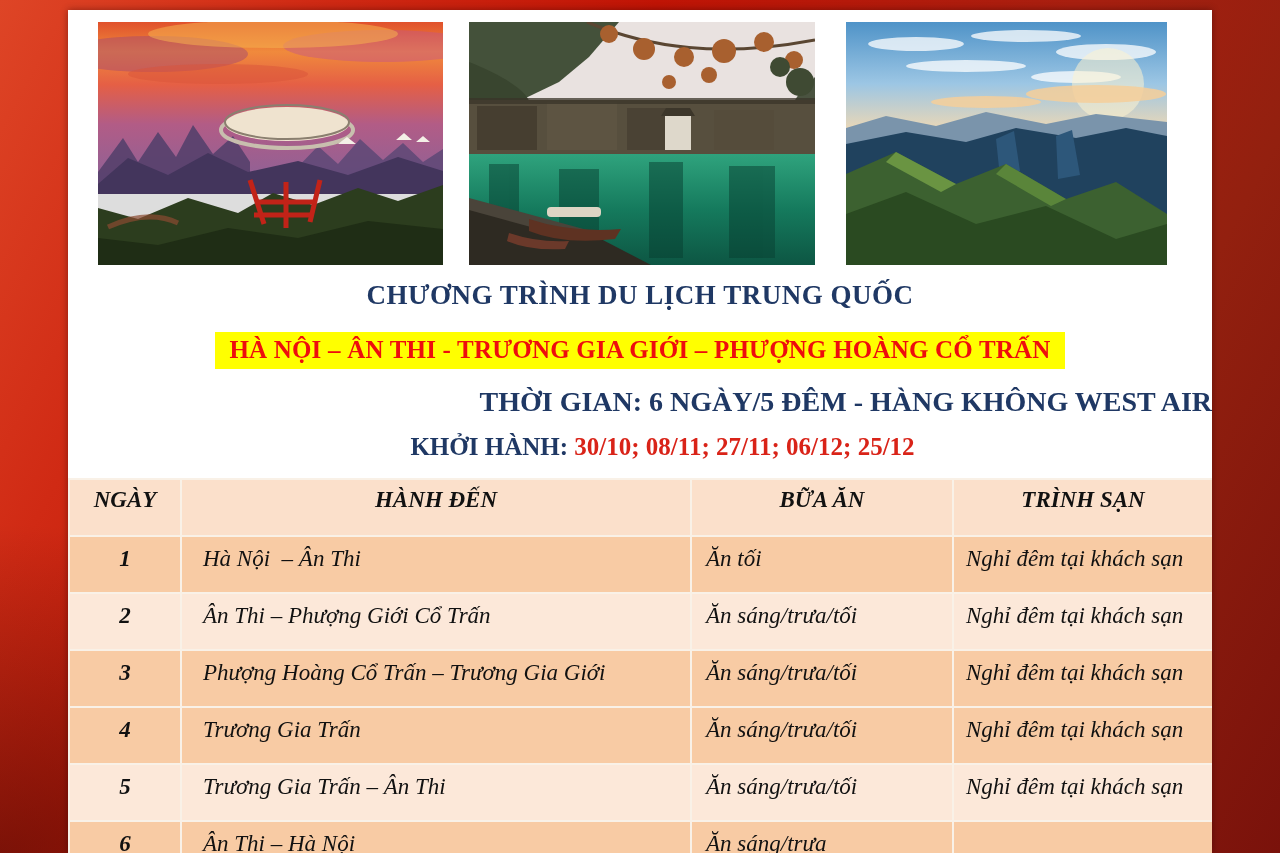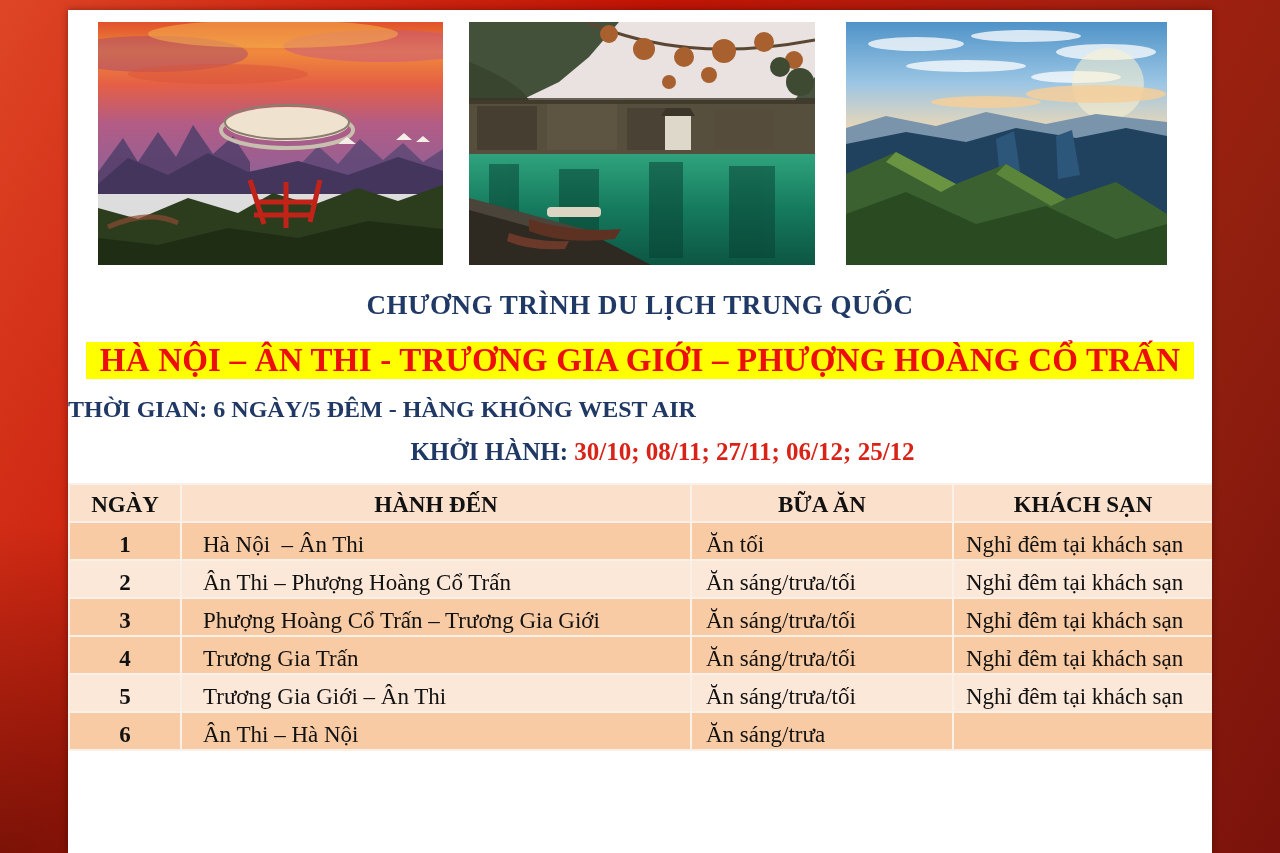--- a/index.html
+++ b/index.html
@@ -34,43 +34,43 @@
     margin: 12px 0 0 30px;
     height: 243px;
   }
   .photo { height: 243px; overflow: hidden; background:#ddd; }
   .photo svg { display:block; width:100%; height:100%; }
   .photo-1 { width: 345px; margin-right: 26px; }
   .photo-2 { width: 346px; margin-right: 31px; }
   .photo-3 { width: 321px; }
 
   .program-title {
-    margin-top: 25px;
+    margin-top: 15px;
     text-align: center;
     font-weight: bold;
     font-size: 27px;
     letter-spacing: .5px;
     color: var(--title-blue, #1f3864);
   }
   .route-row { text-align: center; margin-top: 21px; }
   .route-banner {
     display: inline-block;
     background: var(--highlight-yellow, #ffff00);
     color: var(--route-red, #ee0d0d);
     font-weight: bold;
-    font-size: 33px;
+    font-size: 25px;
     line-height: 36px;
     padding: 0 14px 1px 14px;
     letter-spacing: .2px;
   }
   .duration-line {
     margin-top: 17px;
-    text-align: left;
-    font-weight: bold;
-    font-size: 24px;
+    text-align: right;
+    font-weight: bold;
+    font-size: 28px;
     color: var(--title-blue, #1f3864);
   }
   .departure-line {
     margin-top: 15px;
     text-align: center;
     font-weight: bold;
     font-size: 25px;
     color: var(--title-blue, #1f3864);
     padding-left: 45px;
   }
@@ -83,24 +83,25 @@
     table-layout: fixed;
     font-size: 23px;
     color: #111;
   }
   table.itinerary col.c-day   { width: 112px; }
   table.itinerary col.c-dest  { width: 510px; }
   table.itinerary col.c-meal  { width: 262px; }
   table.itinerary col.c-hotel { width: 260px; }
   table.itinerary th, table.itinerary td {
     border: 2px solid var(--border-cream, #f9f1e7);
-    height: 38px;
+    height: 57px;
     vertical-align: top;
     white-space: pre-wrap;
     overflow: hidden;
+    font-style: italic;
   }
   table.itinerary th {
     background: var(--header-bg, #fbe0cb);
     font-weight: bold;
     text-align: center;
     padding-top: 7px;
   }
   tr.row-dark  td { background: var(--row-dark-bg, #f8cba4); }
   tr.row-light td { background: var(--row-light-bg, #fce8d9); }
   td.cell-day { text-align: center; font-weight: bold; padding-top: 9px; }
@@ -253,51 +254,51 @@
         <col class="c-day">
           <col class="c-dest">
           <col class="c-meal">
           <col class="c-hotel">
       </colgroup>
       <thead>
         <tr>
           <th>NGÀY</th>
           <th>HÀNH ĐẾN</th>
           <th>BỮA ĂN</th>
-          <th>KHÁCH SẠN</th>
+          <th>TRÌNH SẠN</th>
         </tr>
       </thead>
       <tbody>
           <tr class="row-dark">
         <td class="cell-day">1</td>
         <td class="cell-dest">Hà Nội  – Ân Thi</td>
         <td class="cell-meal">Ăn tối</td>
         <td class="cell-hotel">Nghỉ đêm tại khách sạn</td>
       </tr>
           <tr class="row-light">
         <td class="cell-day">2</td>
-        <td class="cell-dest">Ân Thi – Phượng Hoàng Cổ Trấn</td>
+        <td class="cell-dest">Ân Thi – Phượng Giới Cổ Trấn</td>
         <td class="cell-meal">Ăn sáng/trưa/tối</td>
         <td class="cell-hotel">Nghỉ đêm tại khách sạn</td>
       </tr>
           <tr class="row-dark">
         <td class="cell-day">3</td>
         <td class="cell-dest">Phượng Hoàng Cổ Trấn – Trương Gia Giới</td>
         <td class="cell-meal">Ăn sáng/trưa/tối</td>
         <td class="cell-hotel">Nghỉ đêm tại khách sạn</td>
       </tr>
           <tr class="row-dark">
         <td class="cell-day">4</td>
         <td class="cell-dest">Trương Gia Trấn</td>
         <td class="cell-meal">Ăn sáng/trưa/tối</td>
         <td class="cell-hotel">Nghỉ đêm tại khách sạn</td>
       </tr>
           <tr class="row-light">
         <td class="cell-day">5</td>
-        <td class="cell-dest">Trương Gia Giới – Ân Thi</td>
+        <td class="cell-dest">Trương Gia Trấn – Ân Thi</td>
         <td class="cell-meal">Ăn sáng/trưa/tối</td>
         <td class="cell-hotel">Nghỉ đêm tại khách sạn</td>
       </tr>
           <tr class="row-dark">
         <td class="cell-day">6</td>
         <td class="cell-dest">Ân Thi – Hà Nội</td>
         <td class="cell-meal">Ăn sáng/trưa</td>
         <td class="cell-hotel"></td>
       </tr>
         </tbody>

